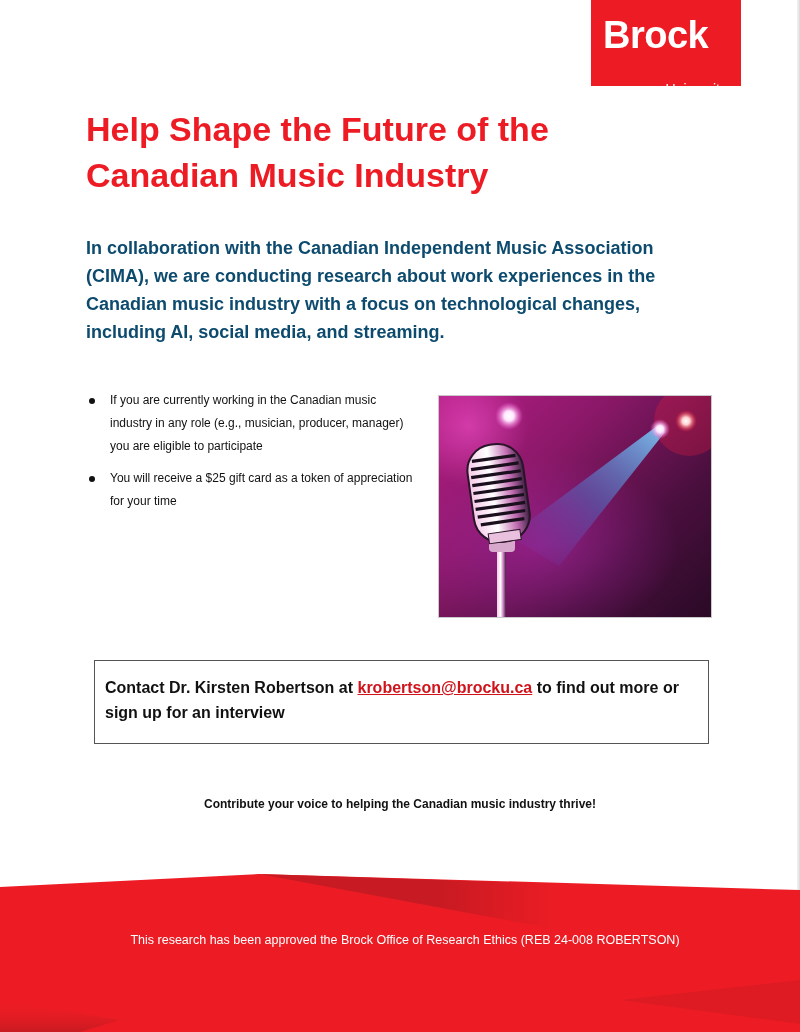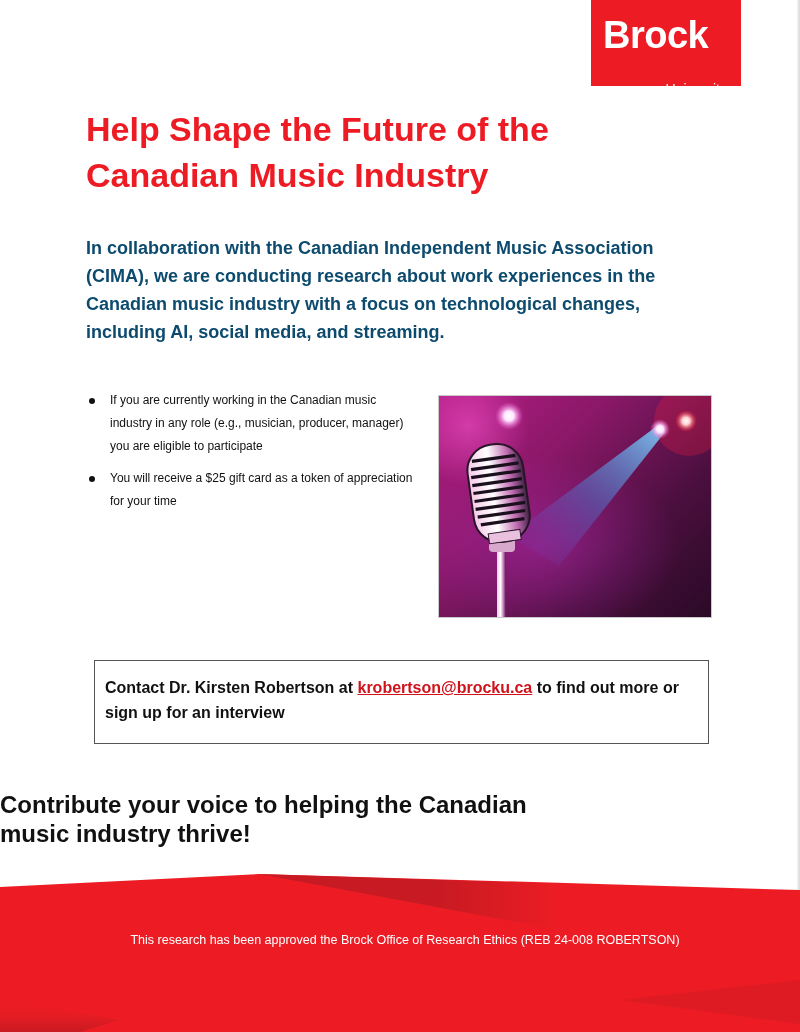--- a/index.html
+++ b/index.html
@@ -60,22 +60,22 @@
 
     .contact {
       position: absolute; left: 94px; top: 648px; width: 615px; height: 84px;
       border: 1px solid #555; background: #fff;
       padding: 14px 10px 0 10px;
       font-weight: bold; font-size: 16px; line-height: 25px; color: #111; margin-top: 12px;
     }
     .contact a { color: #d0121b; text-decoration: underline; }
 
     .cta {
-      position: absolute; left: 0; top: 790px; width: 800px; 
-      font-weight: bold; font-size: 24px; line-height: 29px; color: #111;
+      position: absolute; left: 0; top: 790px; width: 800px; text-align: center;
+      font-weight: bold; font-size: 12px; line-height: 29px; color: #111;
     }
 
     .footer { position: absolute; left: 0; top: 860px; width: 800px; height: 172px; }
     .footer svg { position: absolute; left: 0; top: 0; }
     .ethics {
       position: absolute; left: 0; top: 932px; width: 810px; text-align: center;
       color: #fff; font-size: 12.5px; line-height: 16px;
     }
   </style>
 </head>

